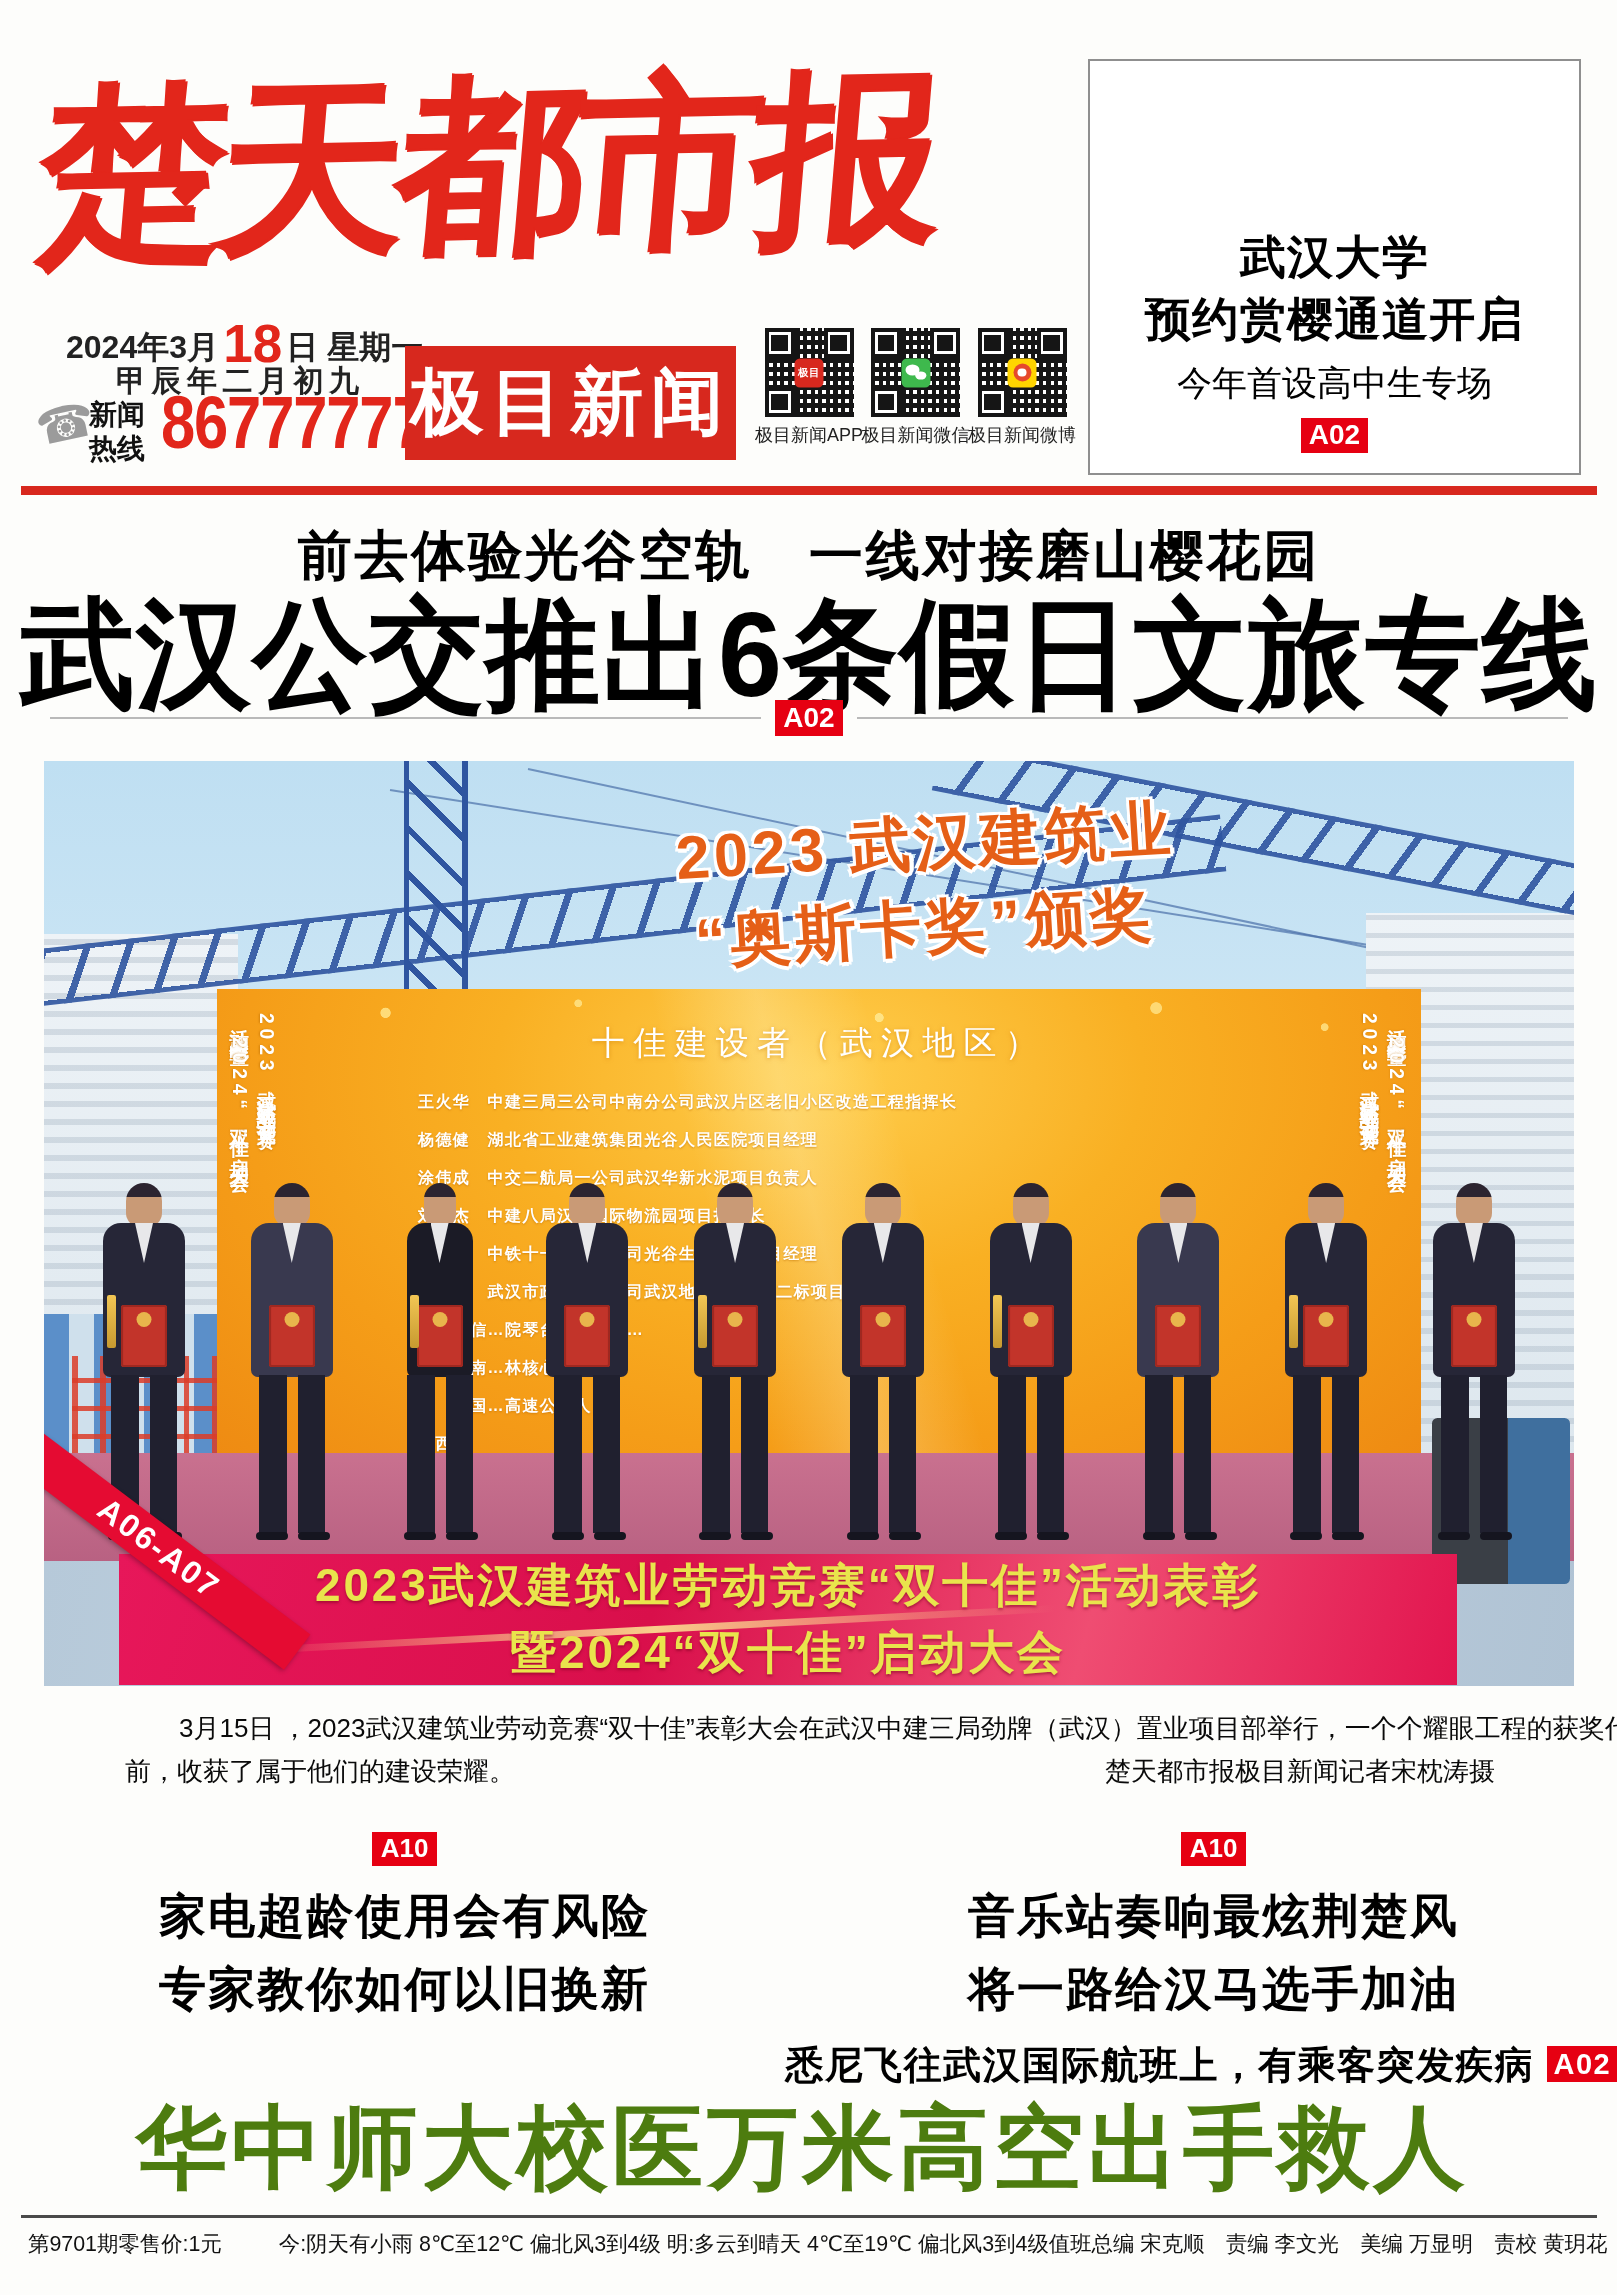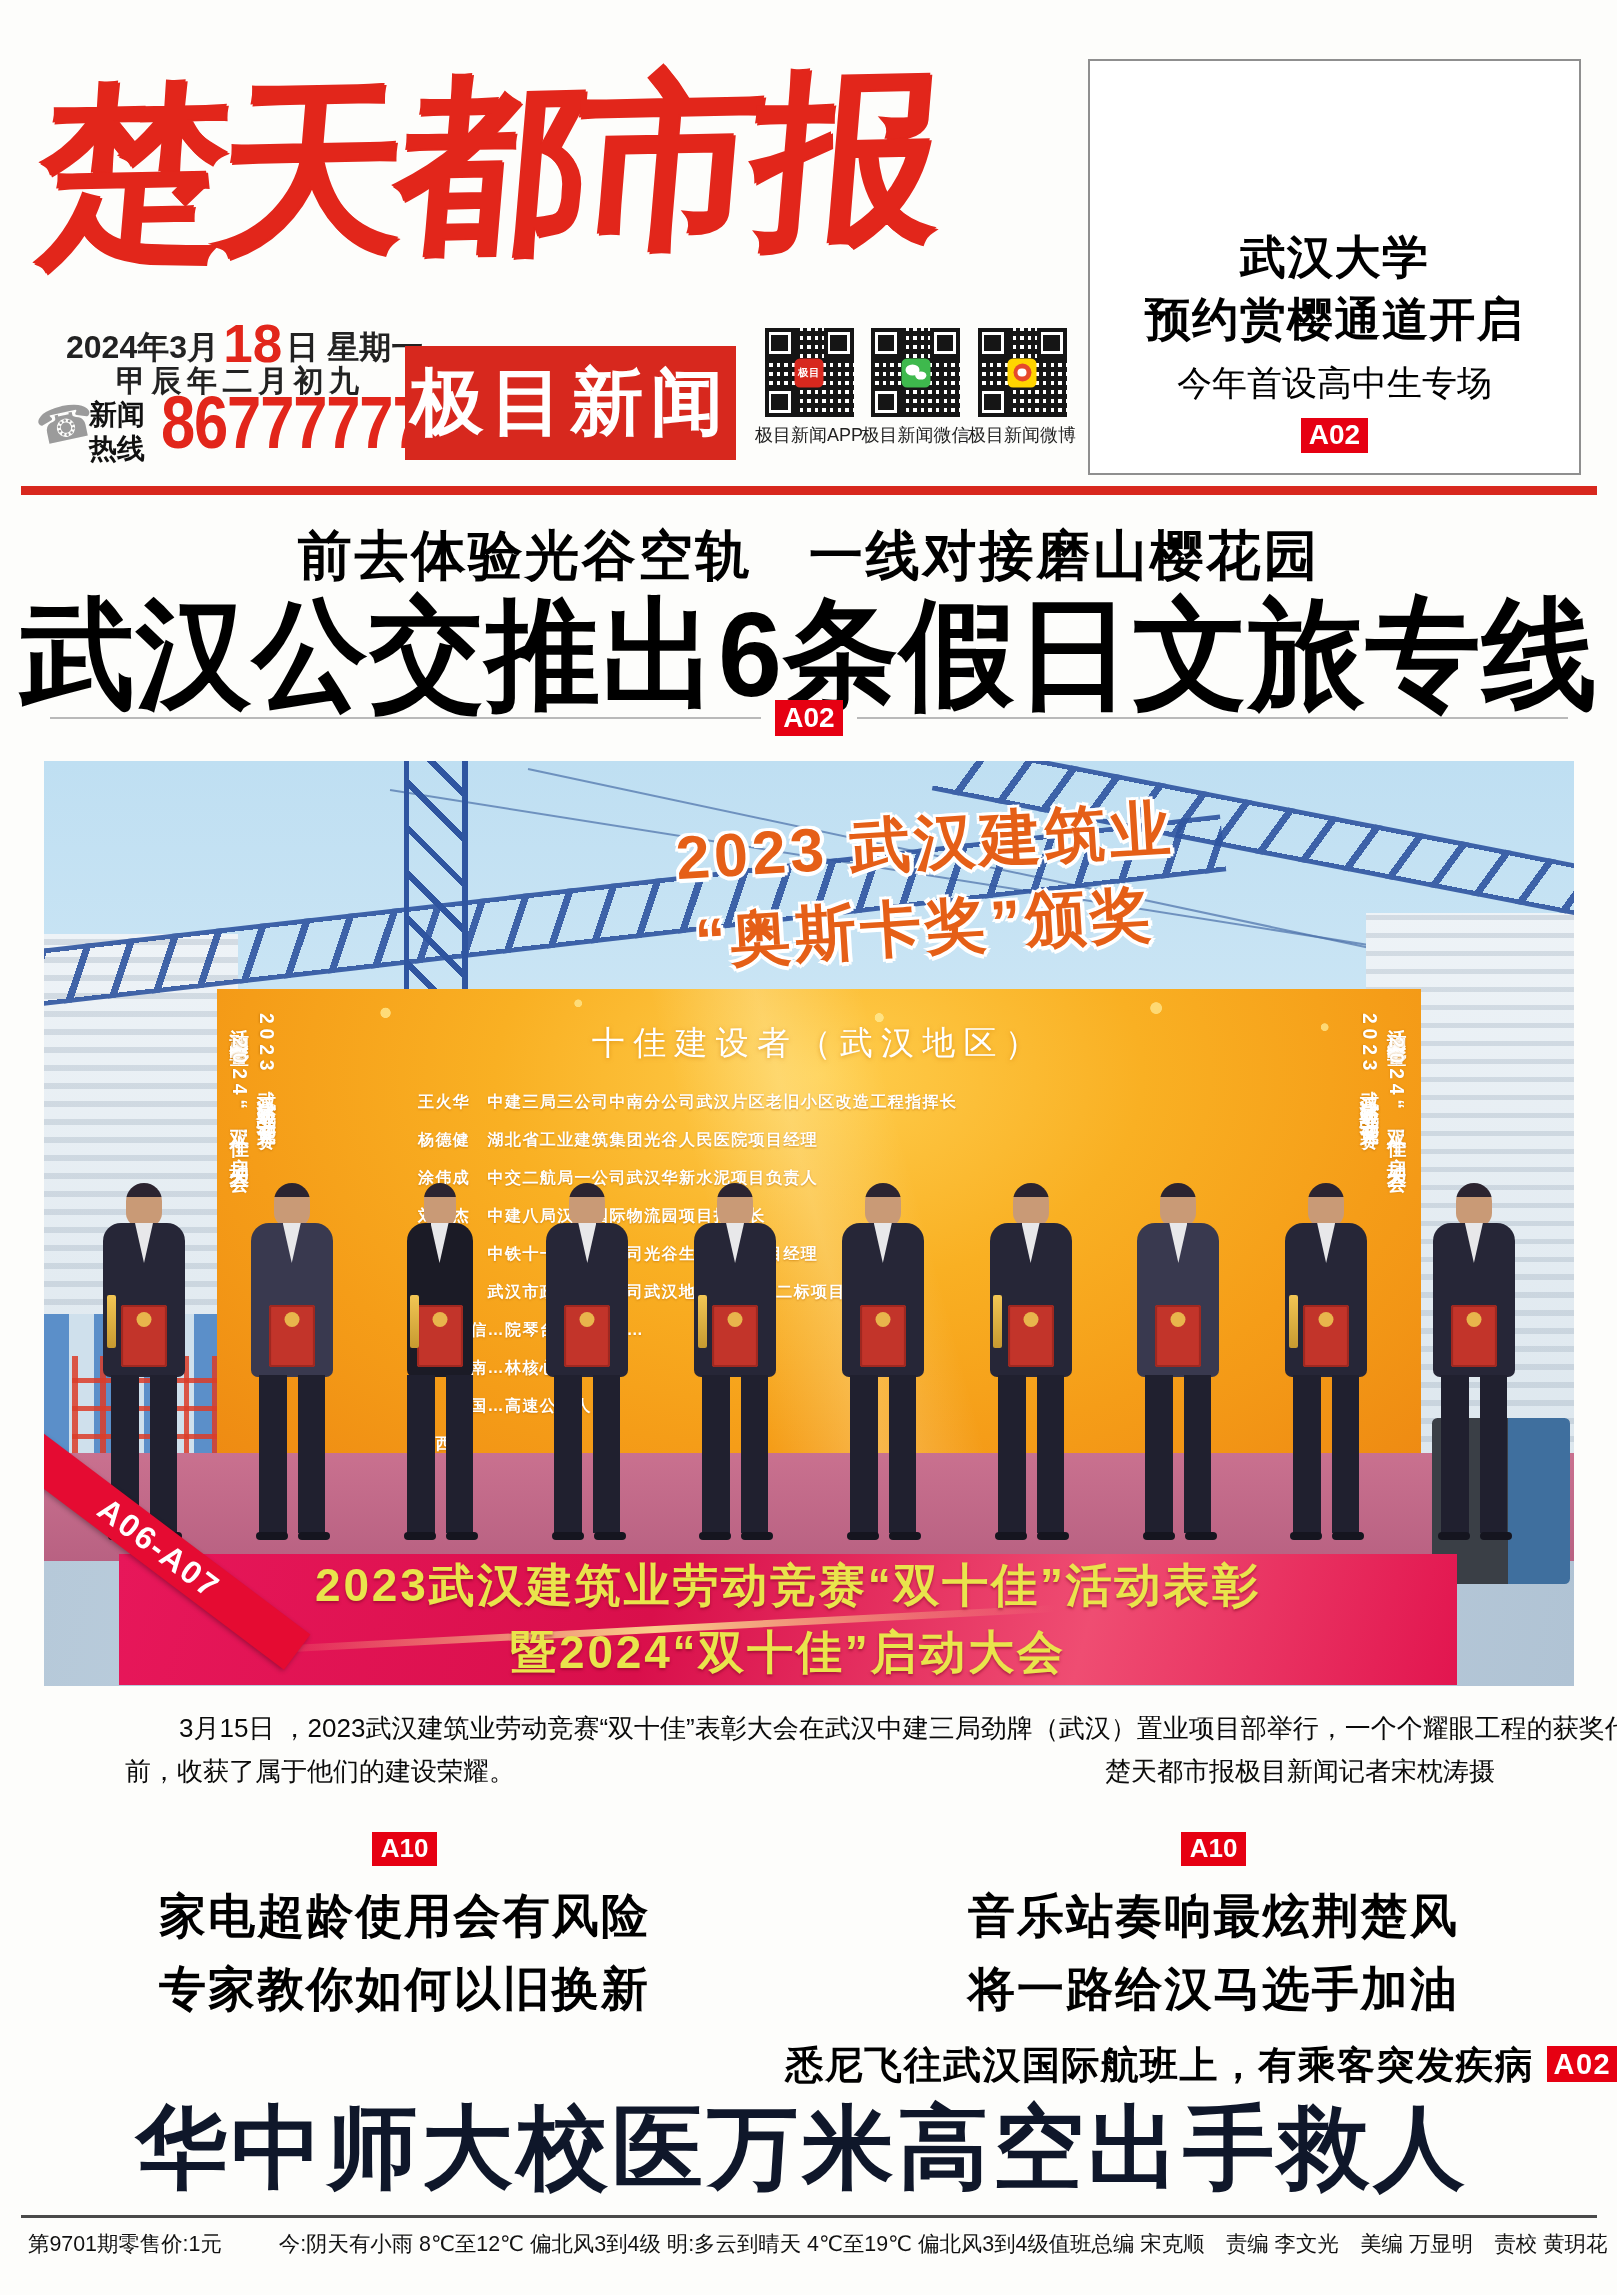--- a/index.html
+++ b/index.html
@@ -150,21 +150,21 @@
   .teasers{position:absolute;left:0;top:1832px;width:1618px;display:flex;}
   .teaser{flex:1;text-align:center;}
   .teaser .badge{font-size:26px;padding:1.4px 8.3px;margin-bottom:14px;}
   .teaser div.t-line{font-size:47px;font-weight:800;line-height:1.55;letter-spacing:2.1px;color:#000;}
 
   
   .sec-kicker{position:absolute;left:4px;right:0;top:2040px;text-align:right;font-size:38px;font-weight:700;
         color:#000;letter-spacing:1.4px;}
   .sec-kicker .badge{font-size:29px;padding:1.4px 7px;vertical-align:4.2px;margin-left:12.5px;}
   .headline-sec{position:absolute;left:0;right:13px;top:2087px;text-align:center;font-size:91px;font-weight:900;
-        letter-spacing:4.2px;color:#0f172a;white-space:nowrap;}
+        letter-spacing:4.2px;color:#4d7c0f;white-space:nowrap;}
 
   
   .f-rule{position:absolute;left:21px;right:21px;top:2215px;height:2.8px;background:#4a4a4a;}
   .footer{position:absolute;left:28px;right:26px;top:2229px;display:flex;align-items:center;
         font-size:21.4px;color:#111;white-space:nowrap;}
   .footer .gap{width:35px;}
   .f-weather-icon{margin:0 15px 0 42px;}
   .f-staff{margin-left:auto;}
 </style>
 </head>

